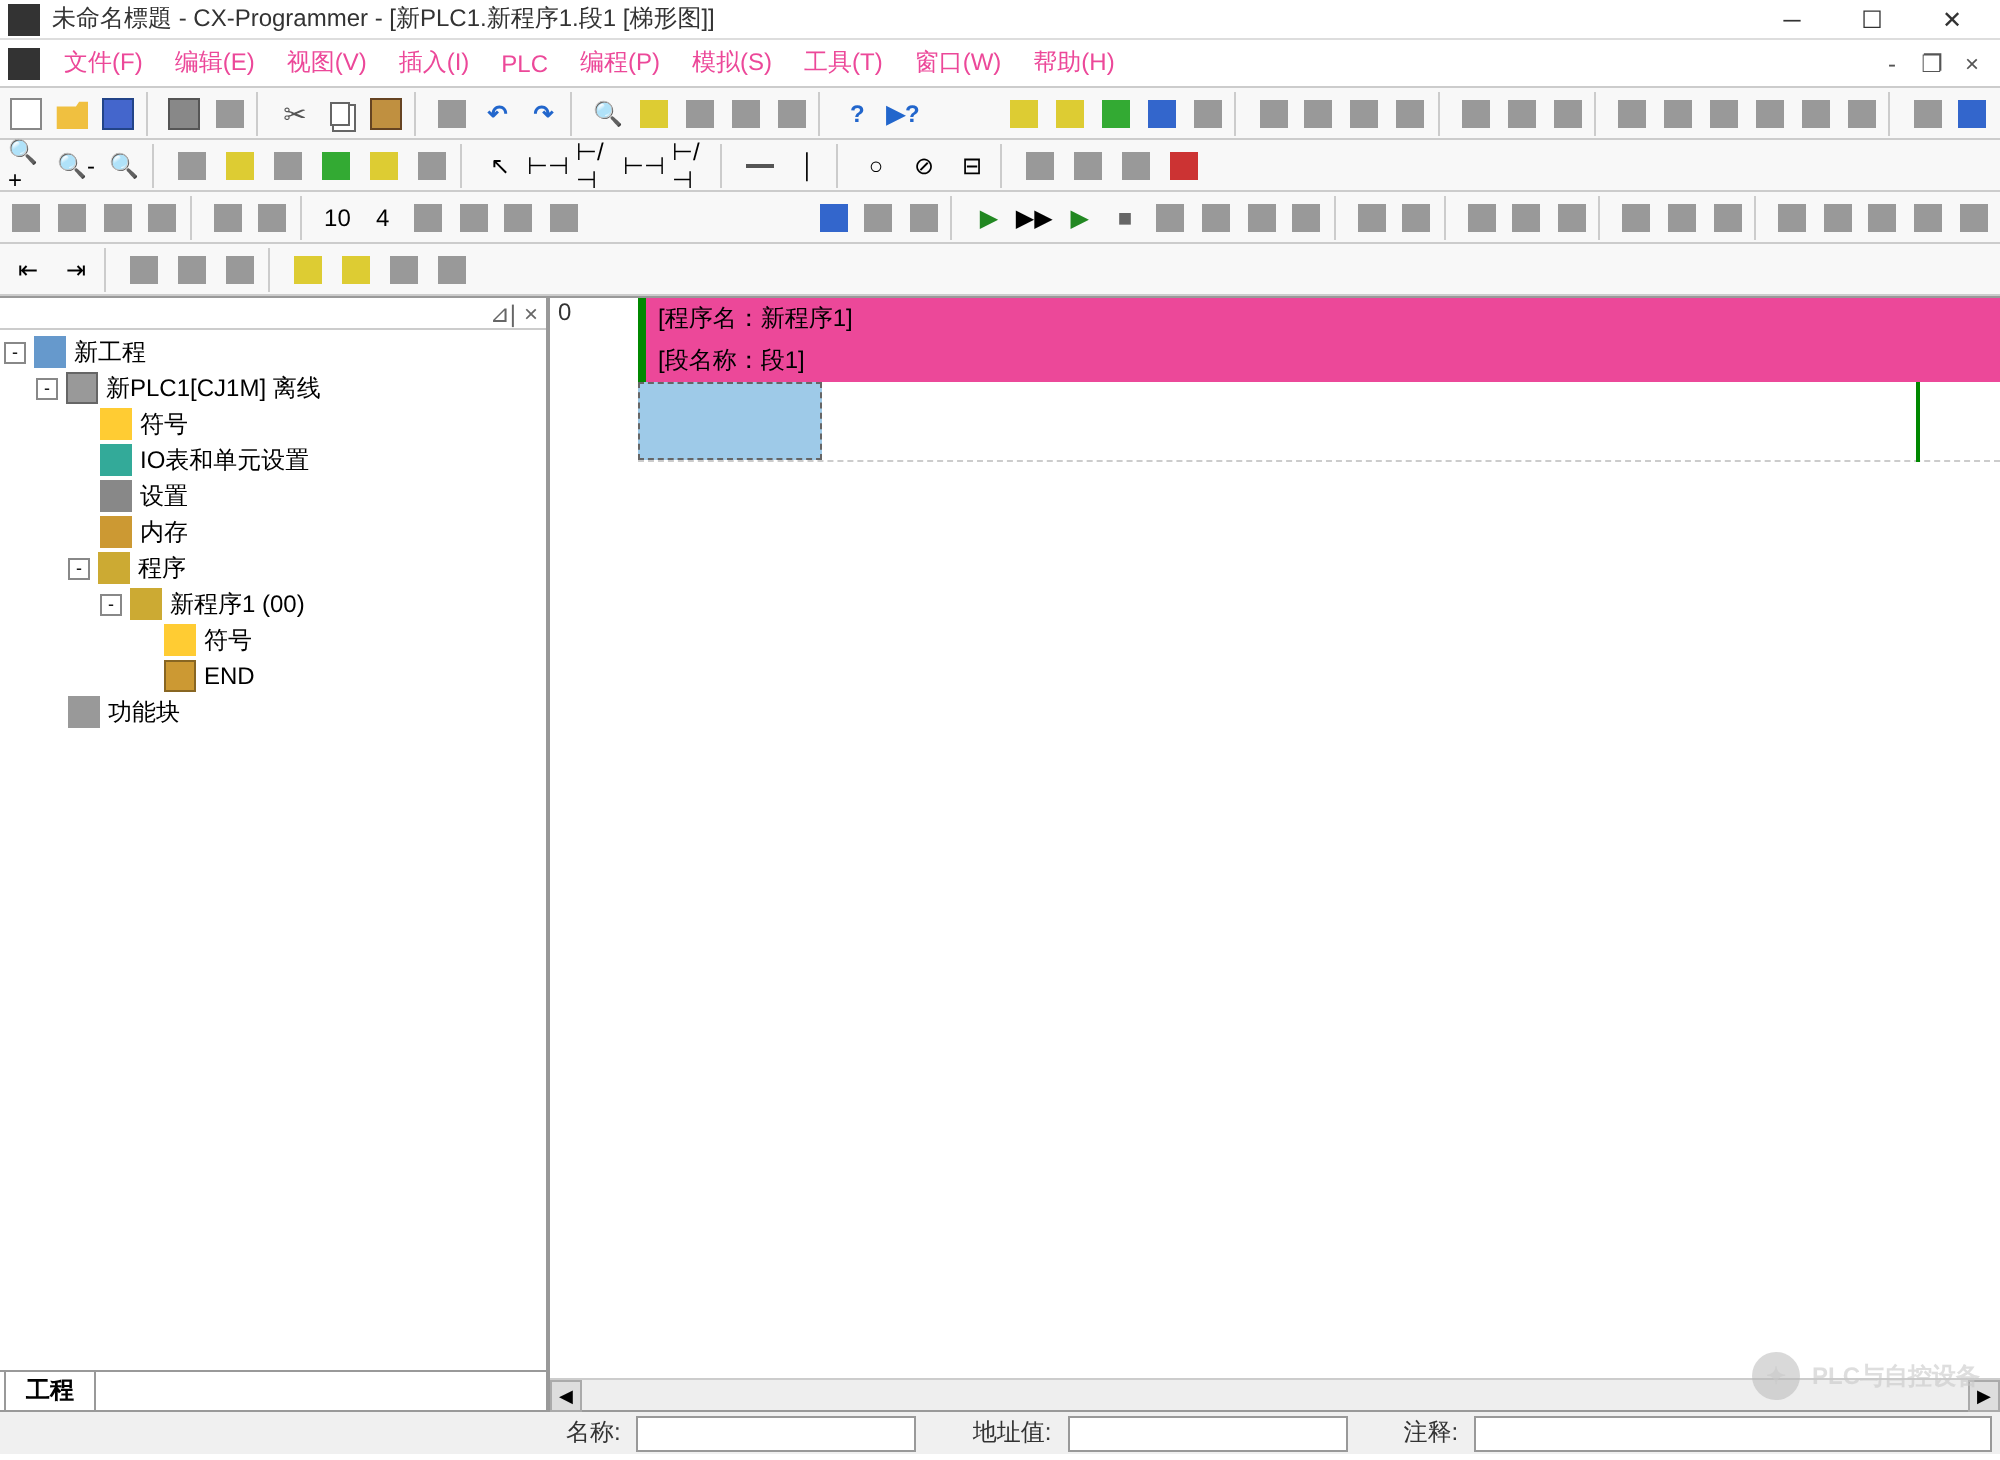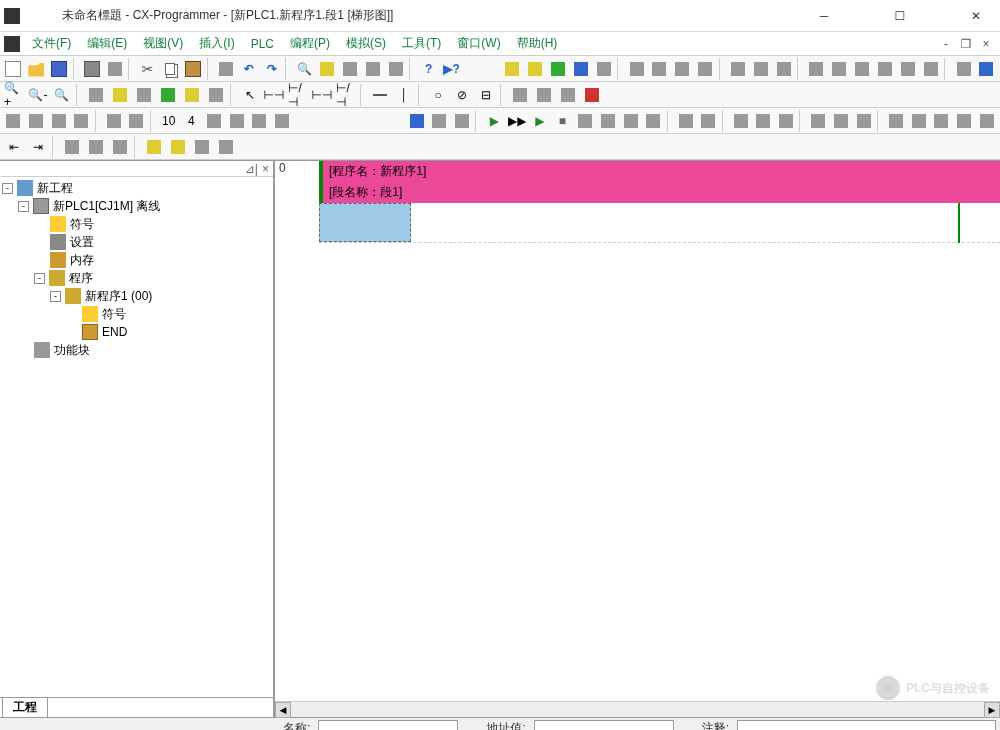--- a/index.html
+++ b/index.html
@@ -1,24 +1,24 @@
 <!DOCTYPE html>
 <html><head>
 <meta charset="utf-8">
 <style>
 * { box-sizing: border-box; margin: 0; padding: 0; font-family: "Microsoft YaHei", "SimSun", Arial, sans-serif; font-size: 12px; }
 body { background: #fff; width: 1000px; height: 730px; overflow: hidden; position: relative; }
 
-.titlebar { height: 32px; background: #fff; border-bottom: 1px solid #ddd; display: flex; align-items: center; padding: 0 4px; gap: 36px; }
+.titlebar { height: 20px; background: #fff; border-bottom: 1px solid #ddd; display: flex; align-items: center; padding: 0 4px; }
 .titlebar .app-icon { width: 16px; height: 16px; background: #333; margin-right: 6px; }
 .titlebar .title { flex: 1; color: #333; }
 .titlebar .win-btn { width: 40px; height: 28px; display: flex; align-items: center; justify-content: center; color: #333; }
 
 .menubar { height: 24px; display: flex; align-items: center; padding: 0 4px; border-bottom: 1px solid #ccc; }
-.menubar .menu-item { padding: 2px 8px; color: #15803d; }
+.menubar .menu-item { padding: 2px 8px; color: #ec4899; }
 .menubar .spacer { flex: 1; }
 .menubar .mdi-btn { width: 20px; text-align: center; color: #555; }
 
 .toolbar-row { height: 26px; display: flex; align-items: center; border-bottom: 1px solid #ccc; padding: 0 2px; background: #f8f8f8; }
 .toolbar-row .btn { width: 22px; height: 22px; display: flex; align-items: center; justify-content: center; margin: 0 1px; border: 1px solid transparent; }
 .toolbar-row .sep { width: 6px; height: 22px; border-left: 1px solid #ccc; margin: 0 2px; }
 .toolbar-row .gap { width: 40px; }
 
 .ico { width: 16px; height: 16px; display: inline-block; }
 .ico-new { background: linear-gradient(#fff,#fff); border: 1px solid #888; }
@@ -485,20 +485,24 @@
       <div class="tree-node indent-1">
           <span class="tree-toggle">-</span>
           <span class="tree-icon ti-plc"></span>
           <span class="tree-label">新PLC1[CJ1M] 离线</span>
         </div>
       <div class="tree-node indent-3">
           <span class="tree-icon ti-symbol"></span>
           <span class="tree-label">符号</span>
         </div>
       <div class="tree-node indent-3">
+          <span class="tree-icon ti-io"></span>
+          <span class="tree-label">IO表和单元设置</span>
+        </div>
+      <div class="tree-node indent-3">
           <span class="tree-icon ti-setting"></span>
           <span class="tree-label">设置</span>
         </div>
       <div class="tree-node indent-3">
           <span class="tree-icon ti-memory"></span>
           <span class="tree-label">内存</span>
         </div>
       <div class="tree-node indent-2">
           <span class="tree-toggle">-</span>
           <span class="tree-icon ti-program"></span>

